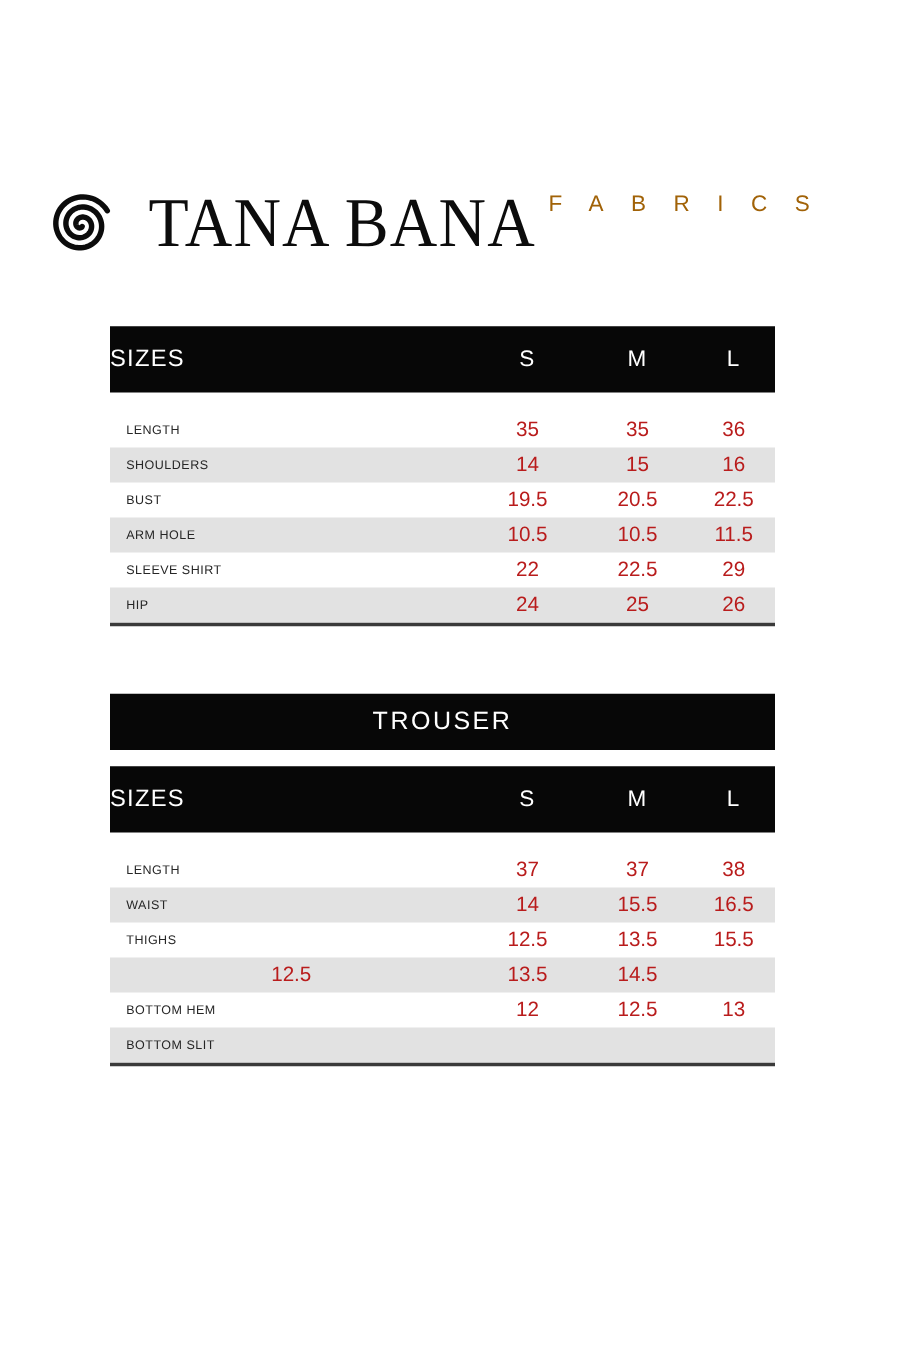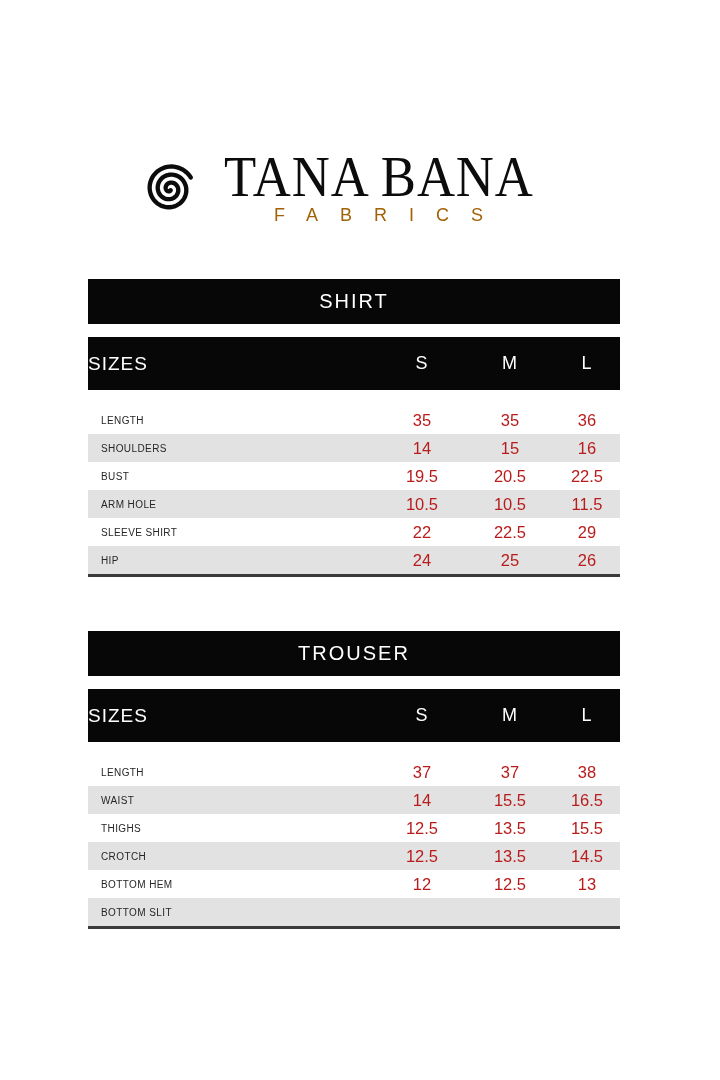--- a/index.html
+++ b/index.html
@@ -23,21 +23,21 @@
   
   .logo-row{
     margin-top:150px;
     display:flex;
     align-items:center;
     justify-content:center;
     gap:15px;
     transform:translateX(-18px);
   }
   .logo-mark{width:58px;height:58px;flex:0 0 auto;}
-  .logo-text{display:flex;flex-direction:column;align-items:center;}
+  .logo-text{display:flex;flex-direction:row;align-items:flex-start;}
   .brand-name{
     font-family:"Liberation Serif", serif;
     font-size:56px;
     line-height:54px;
     letter-spacing:1px;
     color:#0c0c0c;
     transform:scaleX(.94);
     white-space:nowrap;
   }
   .brand-tagline{
@@ -105,21 +105,20 @@
     <svg class="logo-mark" viewBox="0 0 64 64" aria-hidden="true">
       <path id="spiral-path" fill="none" stroke="#0c0c0c" stroke-width="4.8" stroke-linecap="round" d="M 32.80 34.39 L 32.71 34.59 L 32.59 34.79 L 32.44 34.98 L 32.26 35.15 L 32.05 35.31 L 31.81 35.44 L 31.54 35.55 L 31.25 35.63 L 30.93 35.67 L 30.61 35.68 L 30.27 35.65 L 29.92 35.57 L 29.58 35.45 L 29.24 35.29 L 28.90 35.08 L 28.59 34.83 L 28.29 34.53 L 28.02 34.19 L 27.78 33.82 L 27.58 33.41 L 27.42 32.96 L 27.30 32.49 L 27.24 31.99 L 27.23 31.48 L 27.27 30.95 L 27.38 30.42 L 27.54 29.89 L 27.77 29.37 L 28.05 28.86 L 28.40 28.38 L 28.80 27.92 L 29.26 27.50 L 29.77 27.12 L 30.33 26.79 L 30.94 26.52 L 31.58 26.30 L 32.26 26.15 L 32.96 26.07 L 33.68 26.06 L 34.41 26.13 L 35.15 26.28 L 35.87 26.50 L 36.59 26.81 L 37.28 27.19 L 37.94 27.65 L 38.56 28.19 L 39.13 28.79 L 39.64 29.47 L 40.09 30.20 L 40.46 30.99 L 40.76 31.83 L 40.98 32.70 L 41.11 33.61 L 41.14 34.54 L 41.08 35.48 L 40.92 36.43 L 40.66 37.36 L 40.30 38.28 L 39.84 39.17 L 39.29 40.02 L 38.64 40.82 L 37.91 41.56 L 37.09 42.23 L 36.20 42.83 L 35.24 43.33 L 34.22 43.74 L 33.15 44.05 L 32.04 44.26 L 30.91 44.35 L 29.75 44.32 L 28.59 44.17 L 27.44 43.91 L 26.31 43.52 L 25.20 43.02 L 24.15 42.40 L 23.14 41.67 L 22.21 40.83 L 21.36 39.89 L 20.60 38.86 L 19.94 37.74 L 19.39 36.56 L 18.96 35.30 L 18.65 34.00 L 18.48 32.66 L 18.44 31.29 L 18.54 29.92 L 18.78 28.54 L 19.16 27.19 L 19.68 25.86 L 20.34 24.58 L 21.13 23.37 L 22.05 22.23 L 23.09 21.17 L 24.24 20.22 L 25.50 19.38 L 26.84 18.67 L 28.26 18.09 L 29.75 17.65 L 31.29 17.36 L 32.86 17.22 L 34.45 17.25 L 36.05 17.43 L 37.63 17.78 L 39.18 18.29 L 40.69 18.96 L 42.14 19.79 L 43.50 20.76 L 44.77 21.88 L 45.94 23.13 L 46.97 24.50 L 47.88 25.98 L 48.64 27.55 L 49.23 29.21 L 49.67 30.93 L 49.93 32.71 L 50.01 34.51 L 49.91 36.33 L 49.62 38.14 L 49.15 39.92 L 48.50 41.67 L 47.67 43.35 L 46.67 44.95 L 45.51 46.46 L 44.18 47.85 L 42.72 49.11 L 41.12 50.22 L 39.41 51.18 L 37.60 51.97 L 35.71 52.57 L 33.75 52.98 L 31.74 53.20 L 29.71 53.21 L 27.67 53.02 L 25.65 52.63 L 23.67 52.03 L 21.74 51.22 L 19.89 50.22 L 18.14 49.04 L 16.50 47.67 L 15.00 46.14 L 13.66 44.45 L 12.48 42.62 L 11.48 40.68 L 10.68 38.62 L 10.09 36.49 L 9.71 34.29 L 9.55 32.06 L 9.61 29.80 L 9.91 27.55 L 10.43 25.32 L 11.17 23.14 L 12.14 21.04 L 13.32 19.03 L 14.70 17.14 L 16.28 15.39 L 18.03 13.79 L 19.95 12.37 L 22.01 11.14 L 24.19 10.12 L 26.48 9.31 L 28.86 8.74 L 31.29 8.41 L 33.76 8.32 L 36.24 8.48 L 38.71 8.89 L 41.13 9.54 L 43.49 10.45 L 45.76 11.59 L 47.92 12.96 L 49.94 14.54 L 51.80 16.34 L 53.49 18.32 L 54.97 20.47"></path>
     </svg>
     <div class="logo-text">
       <div class="brand-name">TANA BANA</div>
       <div class="brand-tagline">FABRICS</div>
     </div>
   </div>
 
   <div class="section shirt">
-    <div class="title-bar">SHIRT</div>
     <div class="sizes-bar">
       <div class="sizes-label">SIZES</div>
       <div class="size-col">S</div>
       <div class="size-col">M</div>
       <div class="size-col">L</div>
     </div>
     <div class="rows">
       <div class="row">
         <div class="label">LENGTH</div>
         <div class="val">35</div>
@@ -180,21 +179,20 @@
         <div class="val">15.5</div>
         <div class="val">16.5</div>
       </div>
       <div class="row">
         <div class="label">THIGHS</div>
         <div class="val">12.5</div>
         <div class="val">13.5</div>
         <div class="val">15.5</div>
       </div>
       <div class="row">
-        <div class="label">CROTCH</div>
         <div class="val">12.5</div>
         <div class="val">13.5</div>
         <div class="val">14.5</div>
       </div>
       <div class="row">
         <div class="label">BOTTOM HEM</div>
         <div class="val">12</div>
         <div class="val">12.5</div>
         <div class="val">13</div>
       </div>

